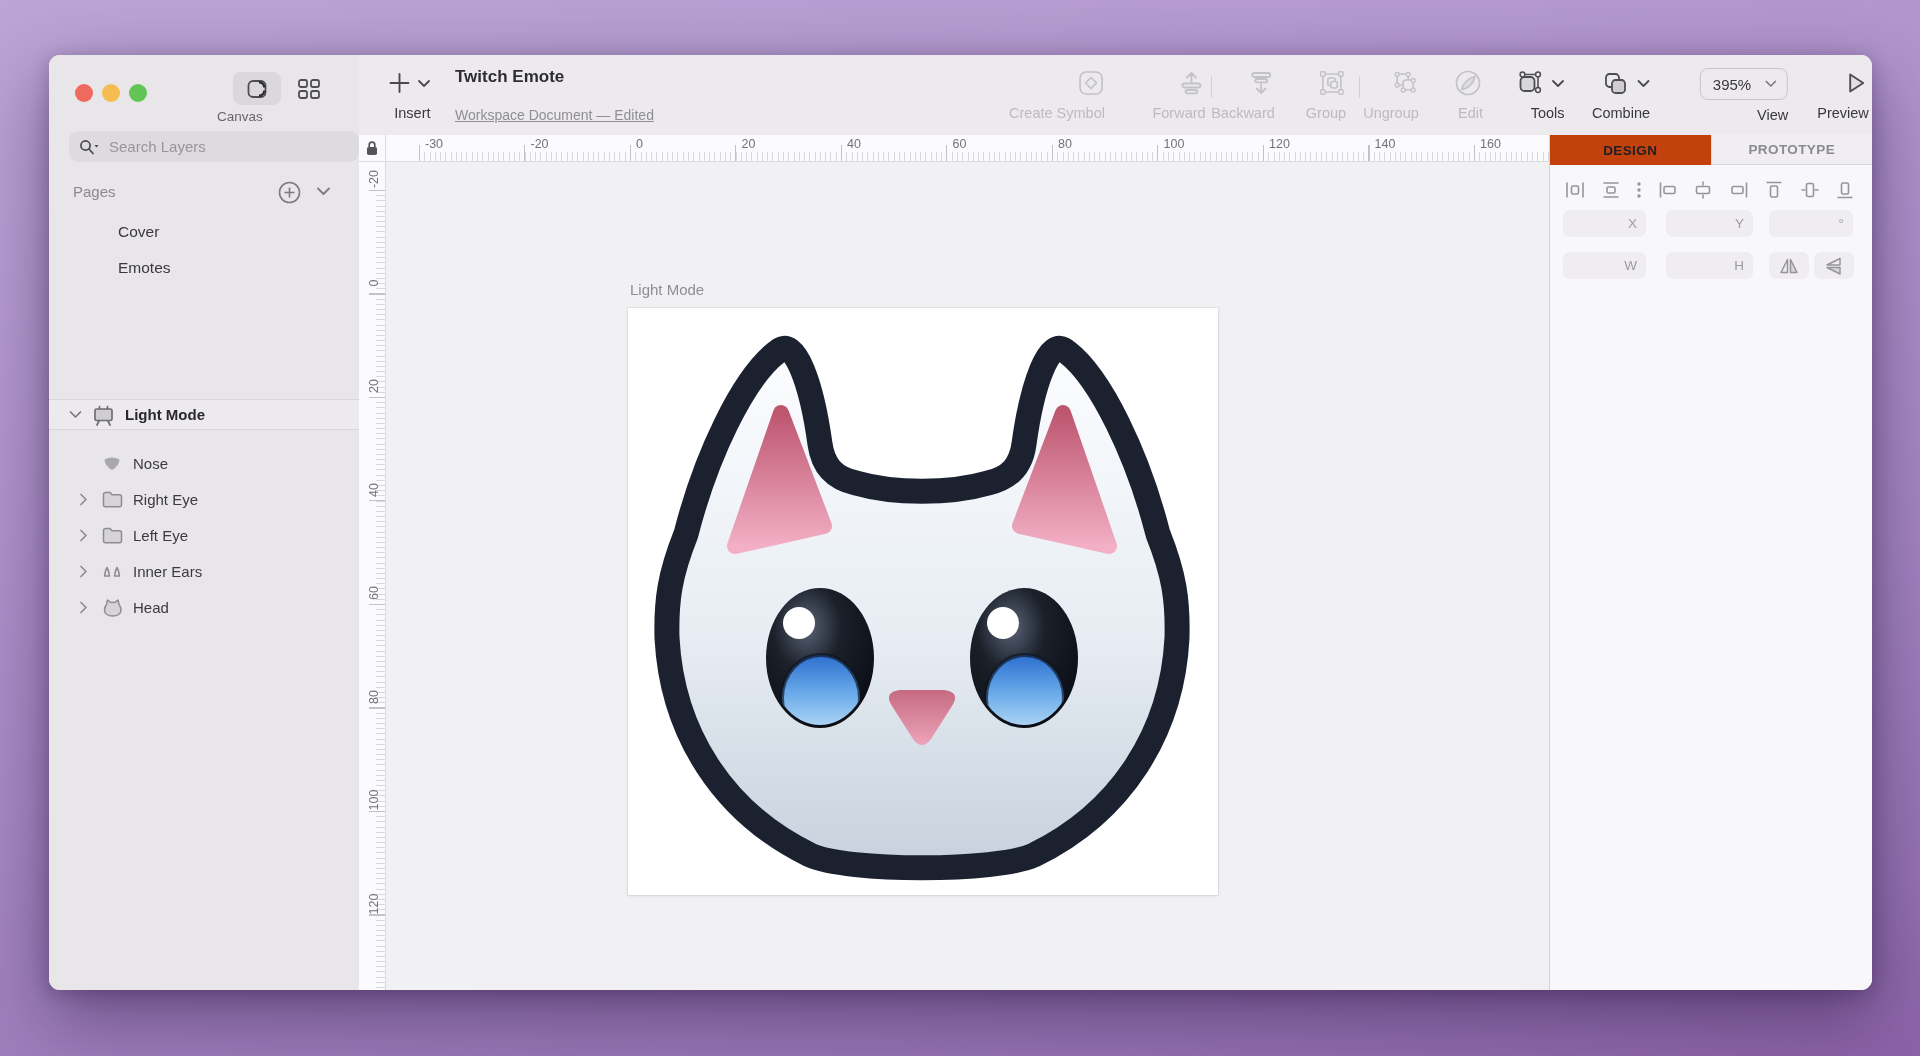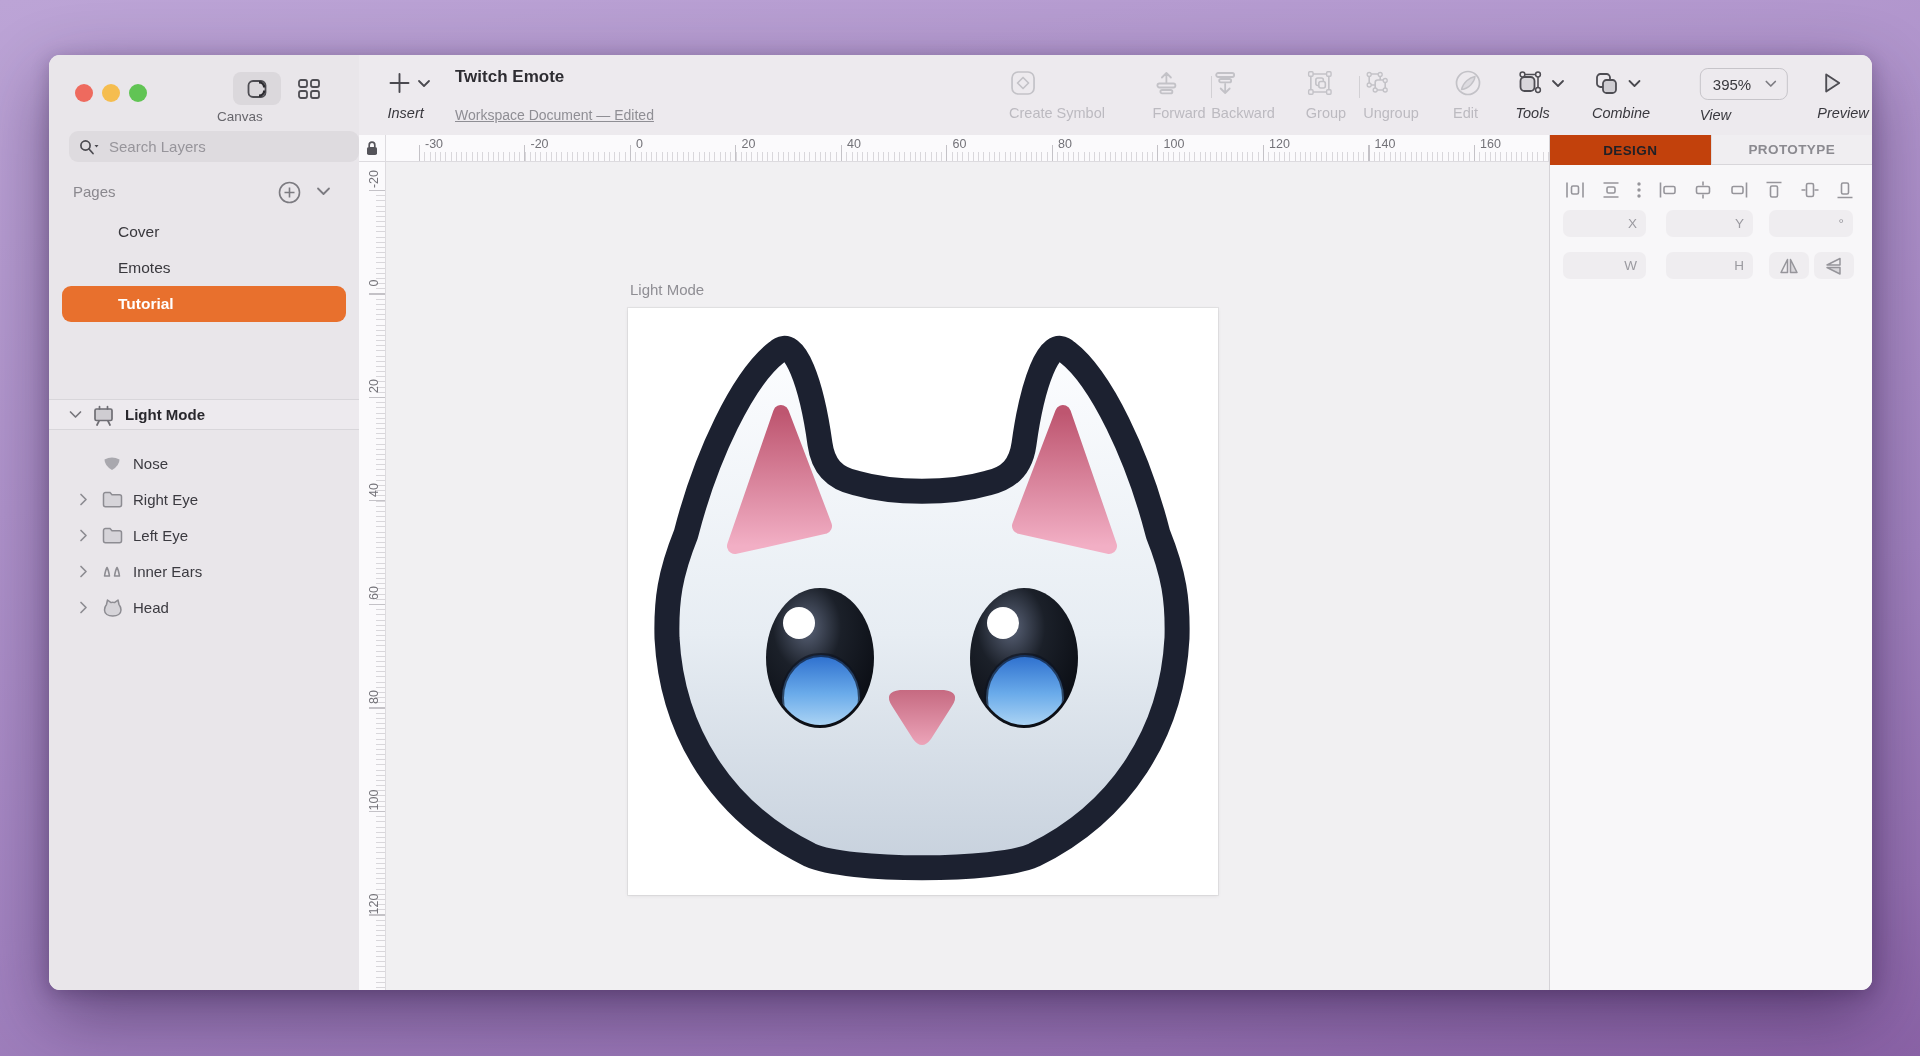--- a/index.html
+++ b/index.html
@@ -33,24 +33,24 @@
   .pagerow.sel{left:13px;width:284px;border-radius:9px;background:#e8702d;color:#fff;font-weight:700;padding-left:56px;}
   .abhead{position:absolute;left:0;top:344px;width:310px;height:31px;background:#edeaee;border-top:1px solid #d8d6da;border-bottom:1px solid #d8d6da;display:flex;align-items:center;gap:9px;padding-left:20px;box-sizing:border-box;}
   .abhead .lbl{font-size:15px;font-weight:700;color:#29282d;}
   .layerrow{position:absolute;left:0;width:310px;height:36px;display:flex;align-items:center;font-size:15px;color:#3b3a40;}
   .layerrow .chev{width:14px;margin-left:30px;display:flex;}
   .layerrow .nochev{width:14px;margin-left:30px;}
   .layerrow .licon{width:26px;height:26px;margin-left:6px;display:flex;align-items:center;justify-content:center;}
   .layerrow .llabel{margin-left:8px;}
   
   .toolbar{position:absolute;left:310px;top:0;width:1513px;height:80px;background:#edeaee;border-bottom:1px solid #d7d5d9;}
-  .tb{position:absolute;top:13px;transform:translateX(-50%);display:flex;flex-direction:column;align-items:flex-start;gap:7px;}
+  .tb{position:absolute;top:13px;transform:translateX(-50%);display:flex;flex-direction:column;align-items:flex-end;gap:7px;}
   .tb .cap{font-size:14.5px;white-space:nowrap;}
   .cap.dim{color:#bcbac0;}
-  .cap.on{color:#39383e;font-style:italic;}
+  .cap.on{color:#39383e;}
   .iconrow{display:flex;align-items:center;gap:6px;height:30px;}
   .tdiv{position:absolute;top:21px;width:1px;height:22px;background:#d2d0d4;}
   .doc-title{position:absolute;left:96px;top:12px;}
   .doc-title .t{font-size:17px;font-weight:700;color:#2e2d32;}
   .doc-title .s{font-size:14px;color:#8f8e94;margin-top:20px;text-decoration:underline;}
   .zoombox{display:flex;align-items:center;gap:14px;border:1.5px solid #c6c4c9;border-radius:8px;height:30px;padding:0 10px 0 12px;}
   .zoombox .z{font-size:15px;color:#39383d;}
   
   .corner{position:absolute;left:310px;top:80px;width:27px;height:27px;background:#fbfafc;border-bottom:1px solid #dddbdf;border-right:1px solid #dddbdf;display:flex;align-items:center;justify-content:center;box-sizing:border-box;}
   .hruler{position:absolute;left:337px;top:80px;width:1163px;height:27px;background:#fbfafc;border-bottom:1px solid #dddbdf;box-sizing:border-box;
@@ -143,23 +143,20 @@
           <path d="M2 2.5 L7.5 8 L13 2.5" fill="none" stroke="#7c7b81" stroke-width="1.8" stroke-linecap="round" stroke-linejoin="round"></path>
         </svg>
     </span>
 
     <div class="pagerow" style="top:195px">
         <span>Emotes</span>
       </div>
     <div class="pagerow" style="top:159px">
         <span>Cover</span>
       </div>
-    <div class="pagerow sel" style="top:231px">
-        <span>Tutorial</span>
-      </div>
 
     <div class="abhead">
       <span>
         <svg width="13" height="9" viewBox="0 0 13 9">
             <path d="M1.5 2 L6.5 7 L11.5 2" fill="none" stroke="#77767c" stroke-width="1.7" stroke-linecap="round" stroke-linejoin="round"></path>
           </svg>
       </span>
       <span>
         <svg width="25" height="22" viewBox="0 0 25 22">
             <rect x="4" y="5" width="17" height="11.5" rx="1.5" fill="#cfcdd2" stroke="#6f6e74" stroke-width="1.7"></rect>

